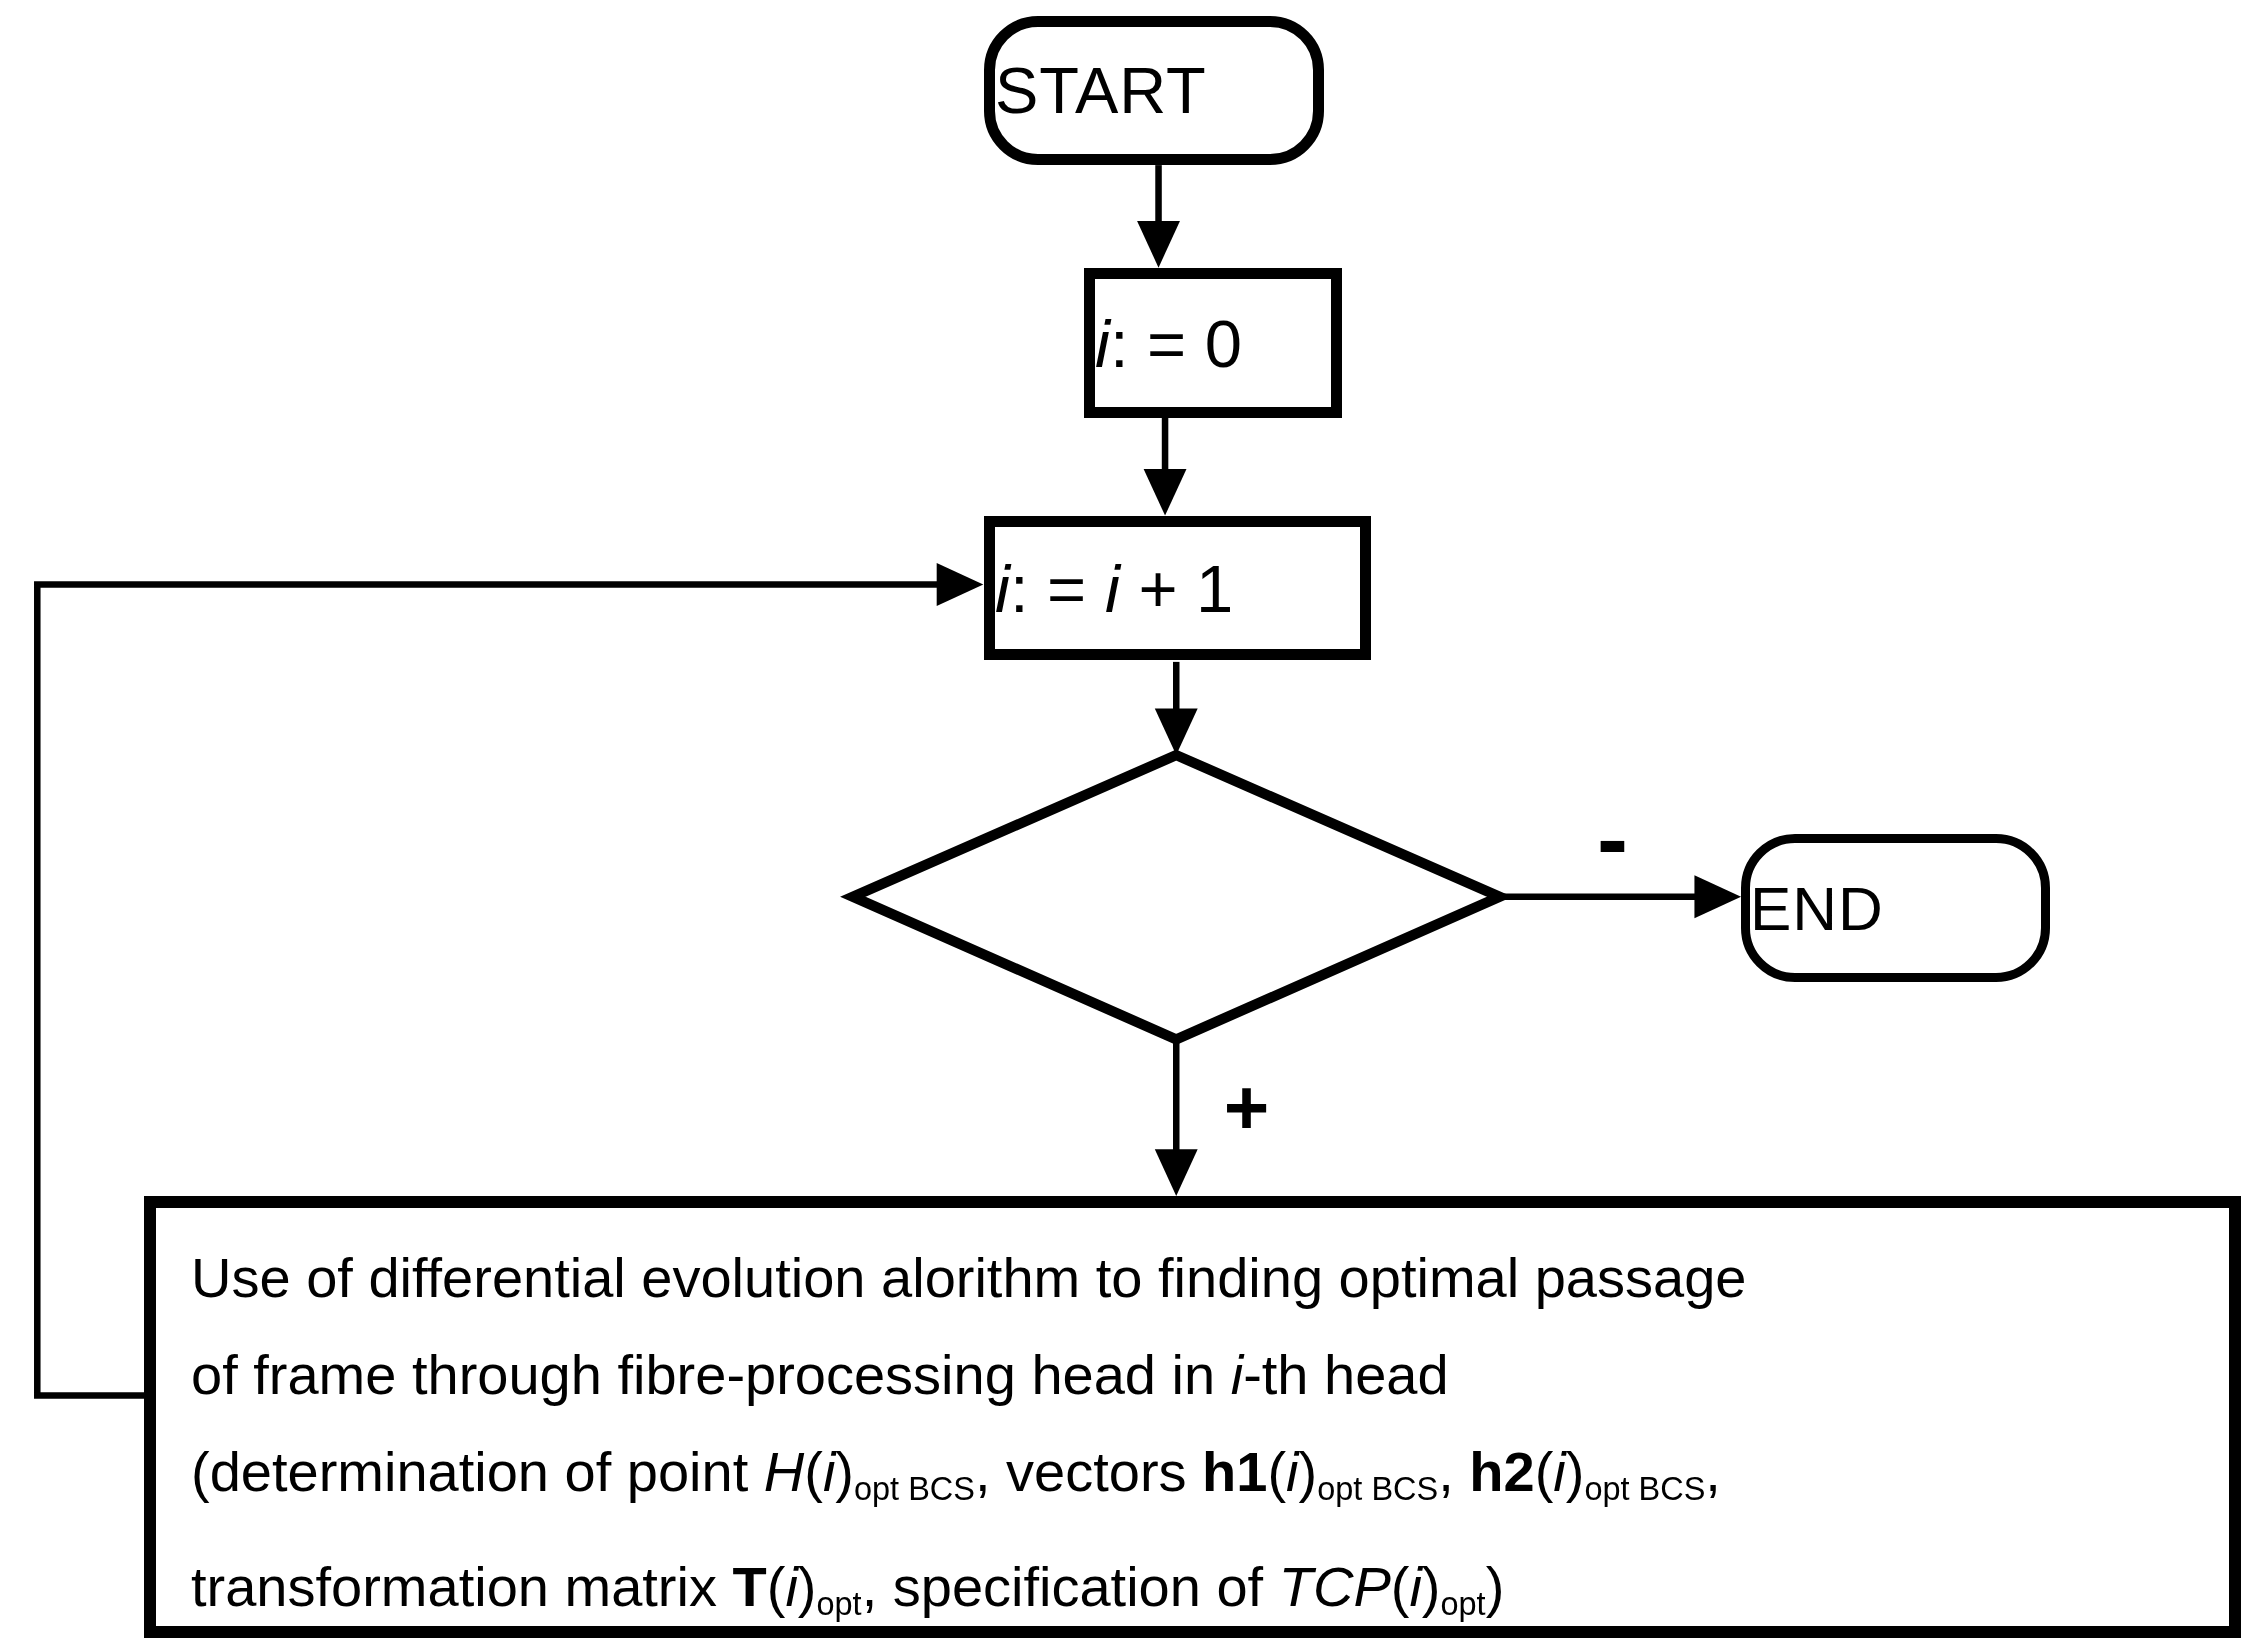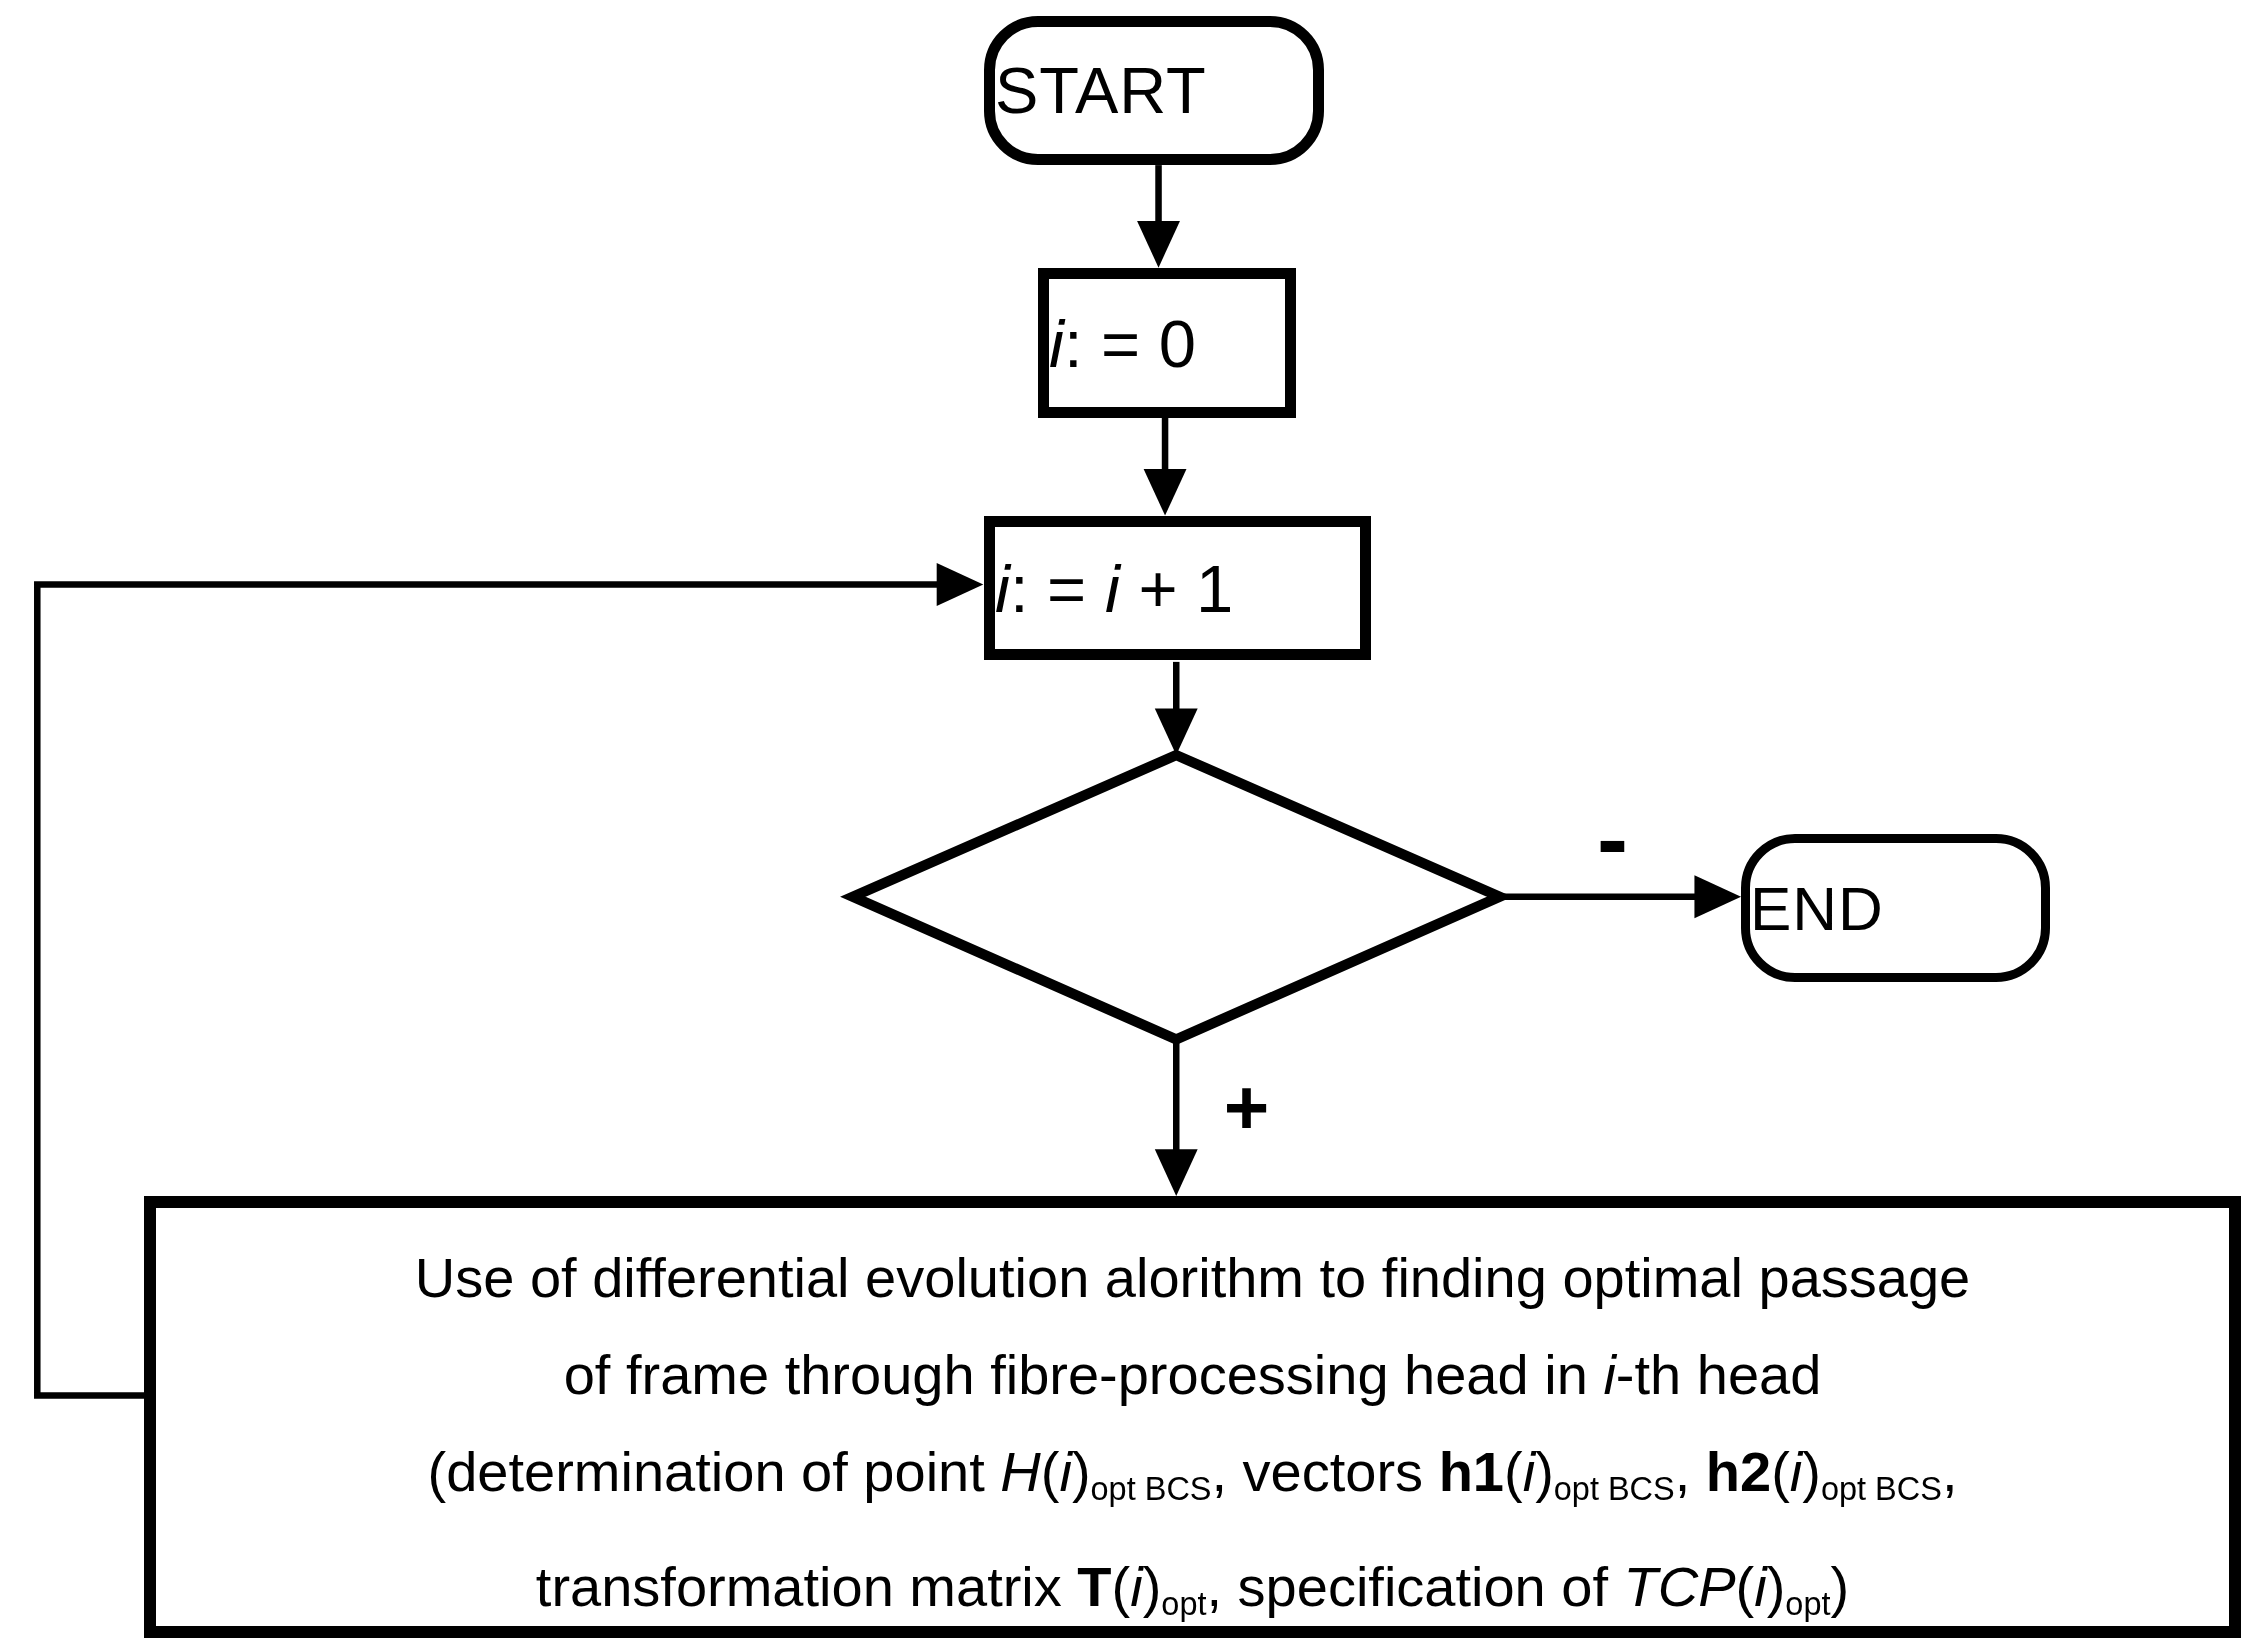--- a/index.html
+++ b/index.html
@@ -62,21 +62,21 @@
   .big-process {
     position: absolute;
     box-sizing: border-box;
     border: 12px solid #000000;
     background: #ffffff;
     padding: 20.5px 35px;
     font-size: 56px;
     line-height: 97px;
     text-align: left;
   }
-  .proc-line { white-space: nowrap; text-align: center; }
+  .proc-line { white-space: nowrap; }
   
   .seg-n { }
   .seg-i { font-style: italic; }
   .seg-b { font-weight: bold; }
   .seg-s {
     font-size: 0.58em;
     vertical-align: -0.28em;
   }
 </style>
 </head>
@@ -104,21 +104,21 @@
     <polygon points="1818,939 1818,985 1868,962" fill="#000"></polygon>
 
     <line x1="1262" y1="1115" x2="1262" y2="1246" stroke="#000" stroke-width="7"></line>
     <polygon points="1239,1233 1285,1233 1262,1283" fill="#000"></polygon>
   </svg>
 
   <div class="node terminal" style="left:984px; top:16px; width:340px; height:149px;">
     <span>START</span>
   </div>
 
-  <div class="node process-small" style="left:1038px; top:268px; width:258px; height:150px;">
+  <div class="node process-small" style="left:1084px; top:268px; width:258px; height:150px;">
     <span><span class="seg-i">i</span><span class="seg-n">: = 0</span></span>
   </div>
 
   <div class="node process-small" style="left:984px; top:516px; width:387px; height:144px;">
     <span><span class="seg-i">i</span><span class="seg-n">: = </span><span class="seg-i">i</span><span class="seg-n"> + 1</span></span>
   </div>
 
 
   <div class="label-box edge-label-minus" style="left:1566px; top:797px; width:93px; height:84px;">
     <span>-</span>

